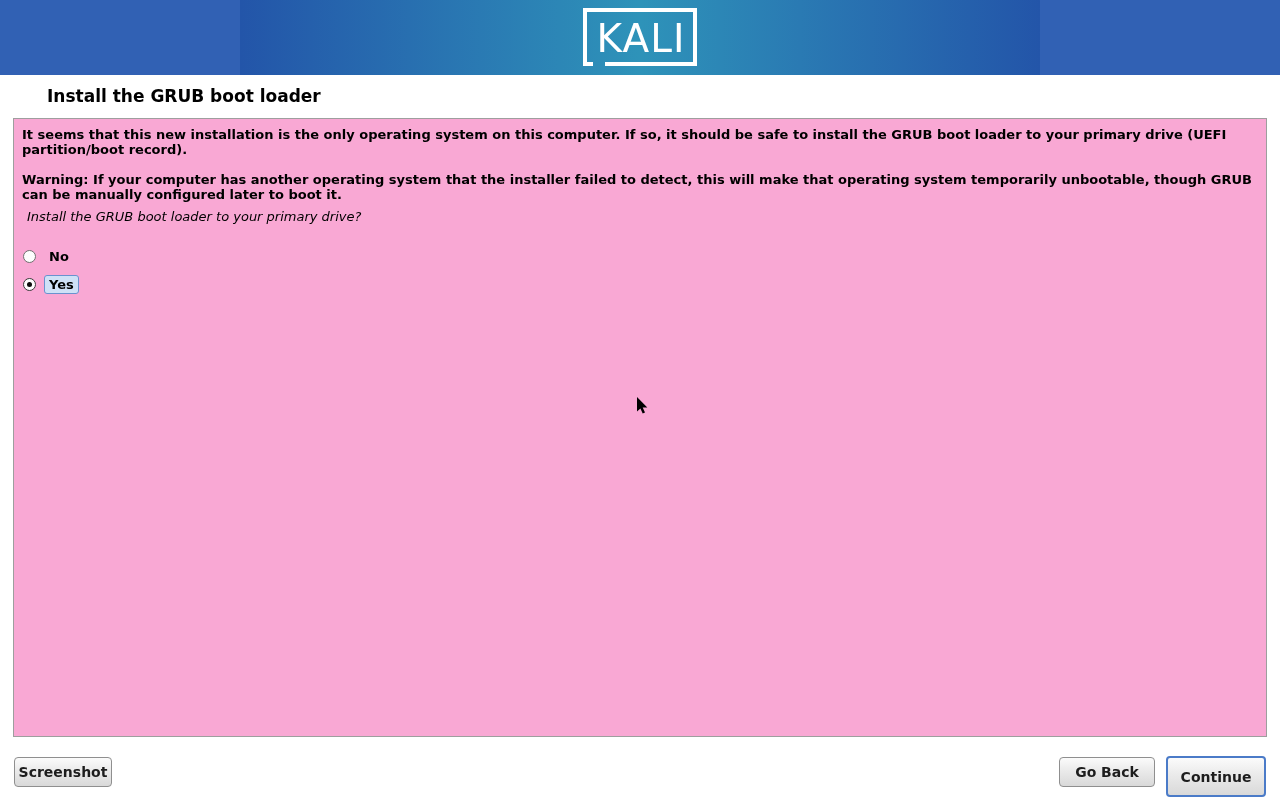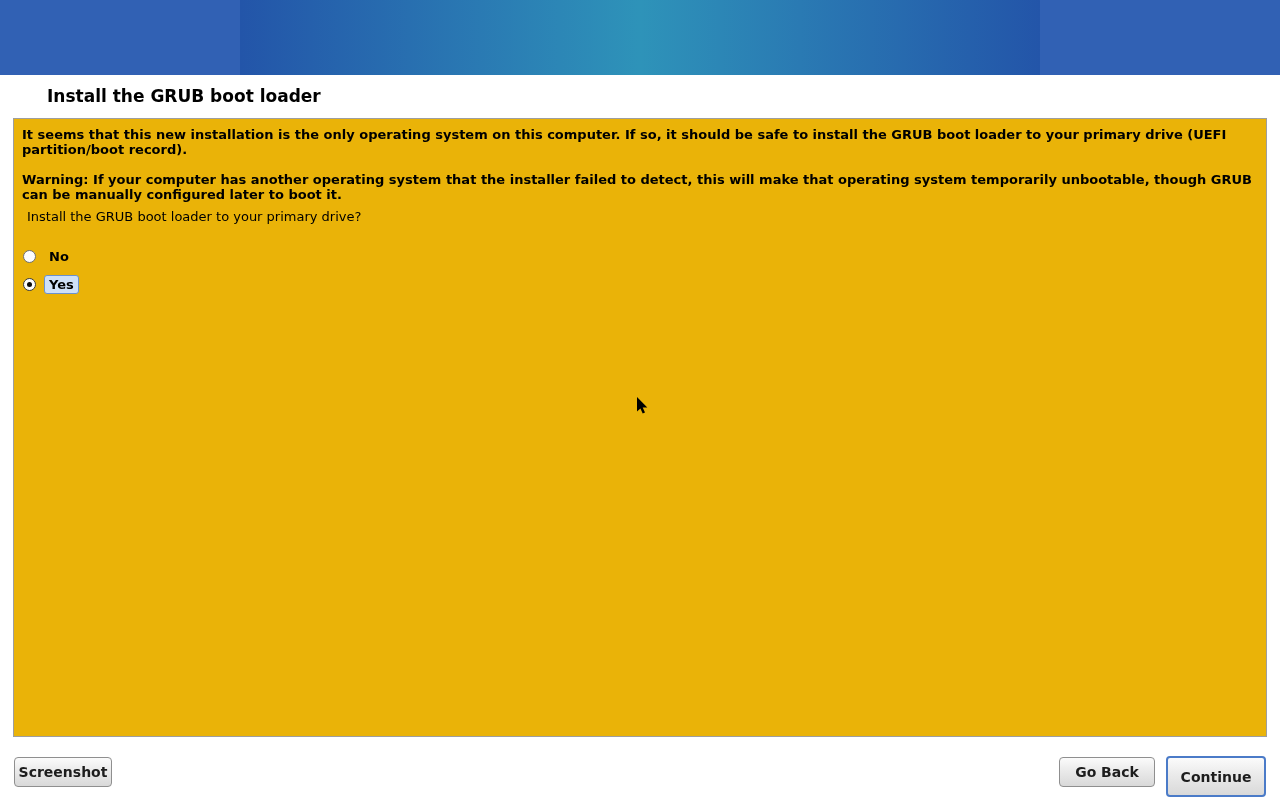--- a/index.html
+++ b/index.html
@@ -32,32 +32,32 @@
   .page-title {
     position: absolute; left: 19px; top: 86px;
     font-size: 17px; font-weight: bold; color: #000000; margin-left: 28px;
   }
 
   
   .content-box {
     position: absolute; left: 13px; top: 118px;
     width: 1254px; height: 619px;
     border: 1px solid #9e9e9e;
-    background: #eab308;
+    background: #f9a8d4;
     padding: 8px 8px 0 8px;
   }
   .para {
     font-size: 13px; font-weight: bold; color: #000000;
     line-height: 15px;
     width: 1230px;
   }
   .para + .para { margin-top: 15px; }
   .question {
     margin-top: 7px; margin-left: 5px;
-    font-size: 13px; color: #000000;
+    font-size: 13px; font-style: italic; color: #000000;
     line-height: 15px;
   }
 
   
   .radio-row {
     display: flex; align-items: center;
     margin-top: 23px; margin-left: 1px;
     height: 18px;
     cursor: default;
   }
@@ -114,20 +114,26 @@
     position: absolute; left: 637px; top: 397px;
     width: 12px; height: 18px;
     pointer-events: none;
   }
 </style>
 </head>
 <body>
 
 <div class="banner">
   <div class="banner-gradient"></div>
+  <div class="kali-logo">
+    <svg width="114" height="59" viewBox="0 0 114 59">
+      <path d="M 22 56 H 112 V 2 H 2 V 56 H 10" fill="none" stroke="#ffffff" stroke-width="4"></path>
+      <text x="58" y="44" text-anchor="middle" font-family="DejaVu Sans, Liberation Sans, sans-serif" font-size="39" fill="#ffffff" letter-spacing="1">KALI</text>
+    </svg>
+  </div>
 </div>
 
 <div class="page-title">Install the GRUB boot loader</div>
 
 <div class="content-box">
   <div class="para">It seems that this new installation is the only operating system on this computer. If so, it should be safe to install the GRUB boot loader to your primary drive (UEFI partition/boot record).</div>
   <div class="para">Warning: If your computer has another operating system that the installer failed to detect, this will make that operating system temporarily unbootable, though GRUB can be manually configured later to boot it.</div>
   <div class="question">Install the GRUB boot loader to your primary drive?</div>
 
   <div class="radio-row">

